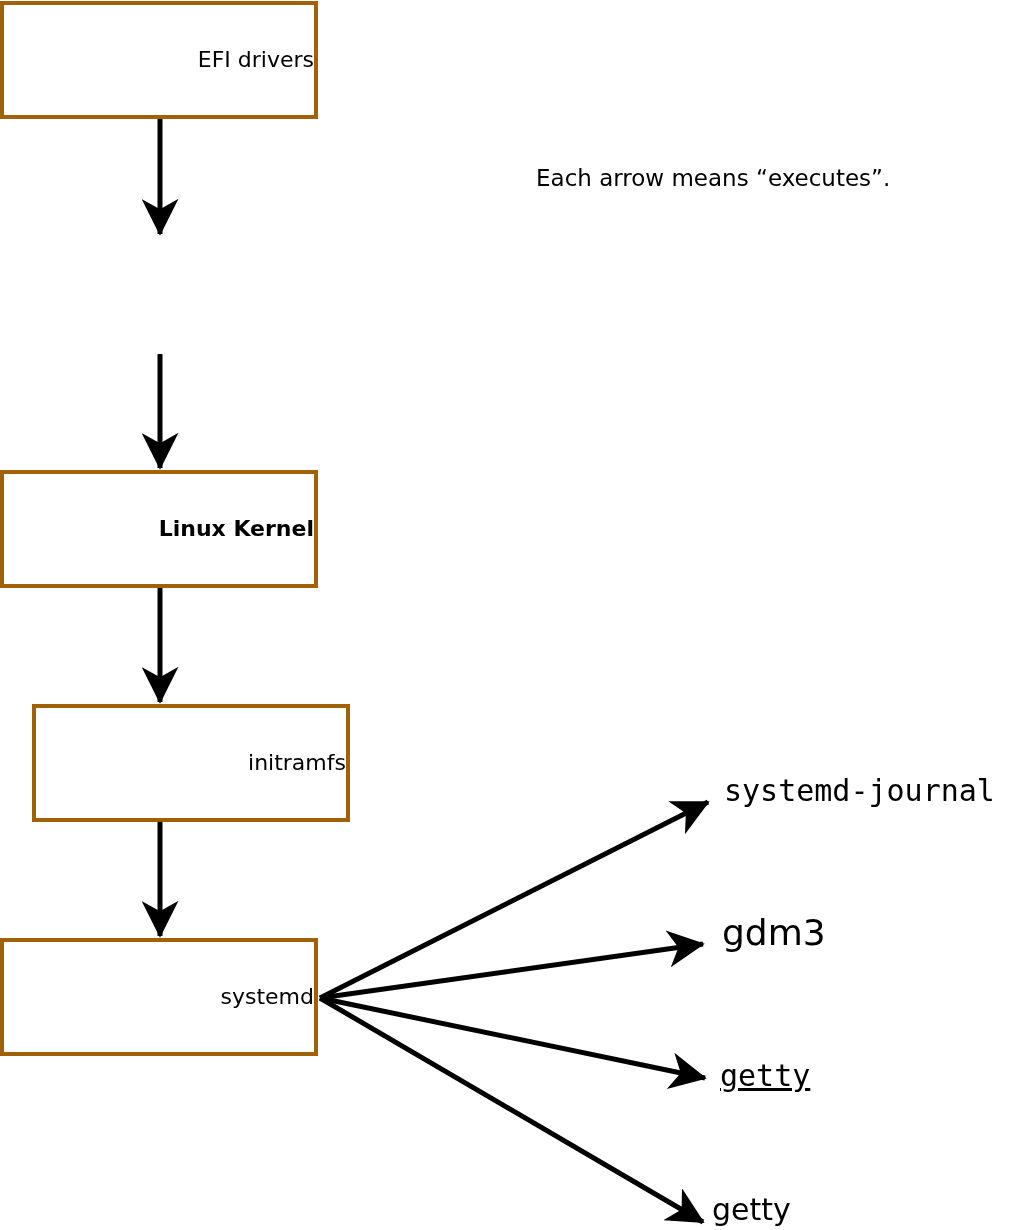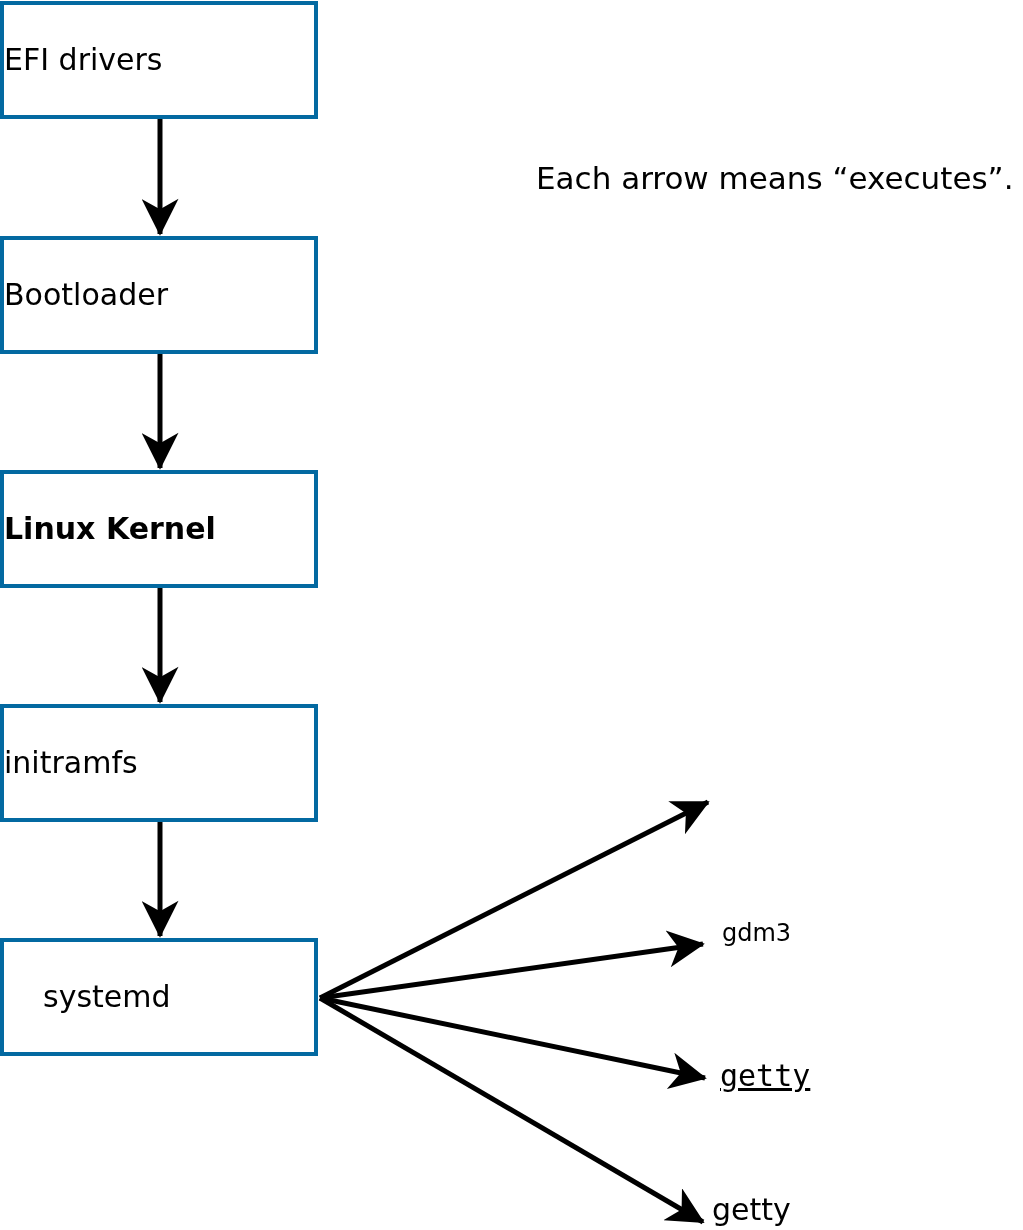--- a/index.html
+++ b/index.html
@@ -22,54 +22,54 @@
     top: 0;
     width: 1023px;
     height: 1230px;
   }
   .node {
     position: absolute;
     left: 0;
     width: 318px;
     height: 118px;
     box-sizing: border-box;
-    border: 4px solid #0369a1;
+    border: 4px solid #a16207;
     background: #ffffff;
     display: flex;
     align-items: center;
-    justify-content: flex-start;
-    font-size: 30px;
+    justify-content: flex-end;
+    font-size: 22px;
     line-height: 1;
     white-space: nowrap;
   }
   .node-efi        { top: 1px;   }
   .node-bootloader { top: 236px; }
   .node-kernel     { top: 470px; font-weight: bold; }
-  .node-initramfs  { top: 704px; }
+  .node-initramfs  { top: 704px; margin-left: 32px; }
   .node-systemd    { top: 938px; padding-left: 39px; }
   .proc-label {
     position: absolute;
     transform: translateY(-50%);
     white-space: nowrap;
     line-height: 1;
     font-size: 30px;
   }
   .mono {
     font-family: "DejaVu Sans Mono", "Liberation Mono", monospace;
   }
   .proc-journal { left: 724px; top: 791px;  }
-  .proc-gdm3    { left: 722px; top: 933px;  font-size: 24px; }
+  .proc-gdm3    { left: 722px; top: 933px;  font-size: 36px; }
   .proc-getty   { left: 720px; top: 1076px; text-decoration: underline; }
   .proc-sshd    { left: 712px; top: 1210px; }
   .annotation {
     position: absolute;
     left: 536px;
     top: 178px;
     transform: translateY(-50%);
-    font-size: 31px;
+    font-size: 23px;
     line-height: 1;
     white-space: nowrap;
   }
 </style>
 </head>
 <body>
 
 <div class="canvas">
 
   <svg class="arrow-layer" width="1023" height="1230" viewBox="0 0 1023 1230" xmlns="http://www.w3.org/2000/svg">
@@ -86,32 +86,30 @@
 
     <line x1="320" y1="998" x2="708" y2="802" stroke="#000000" stroke-width="5" marker-end="url(#stealth-head)"></line>
     <line x1="320" y1="998" x2="703" y2="944" stroke="#000000" stroke-width="5" marker-end="url(#stealth-head)"></line>
     <line x1="320" y1="998" x2="705" y2="1078" stroke="#000000" stroke-width="5" marker-end="url(#stealth-head)"></line>
     <line x1="320" y1="998" x2="703" y2="1222" stroke="#000000" stroke-width="5" marker-end="url(#stealth-head)"></line>
   </svg>
 
   <div class="node node-efi">
     <span>EFI drivers</span>
   </div>
-  <div class="node node-bootloader">
-    <span>Bootloader</span>
-  </div>
   <div class="node node-kernel">
     <span>Linux Kernel</span>
   </div>
   <div class="node node-initramfs">
     <span>initramfs</span>
   </div>
   <div class="node node-systemd">
     <span>systemd</span>
   </div>
 
+  <div class="proc-label mono proc-journal">systemd-journal</div>
   <div class="proc-label proc-gdm3">gdm3</div>
   <div class="proc-label mono proc-getty">getty</div>
   <div class="proc-label proc-sshd">getty</div>
 
   <div class="annotation">Each arrow means “executes”.</div>
 
 </div>
 
 </body></html>

